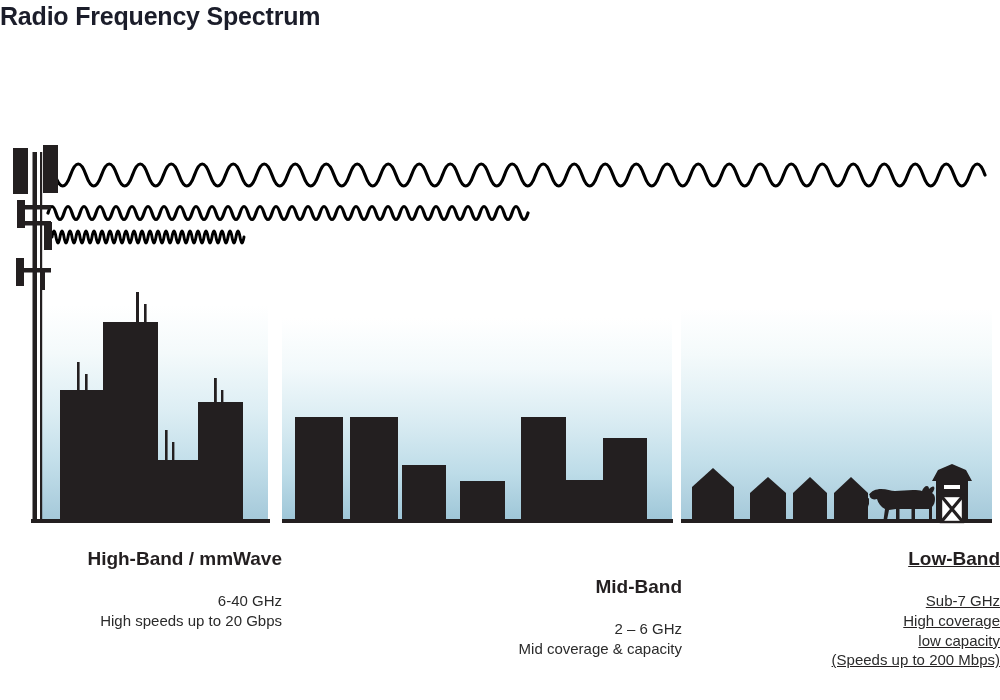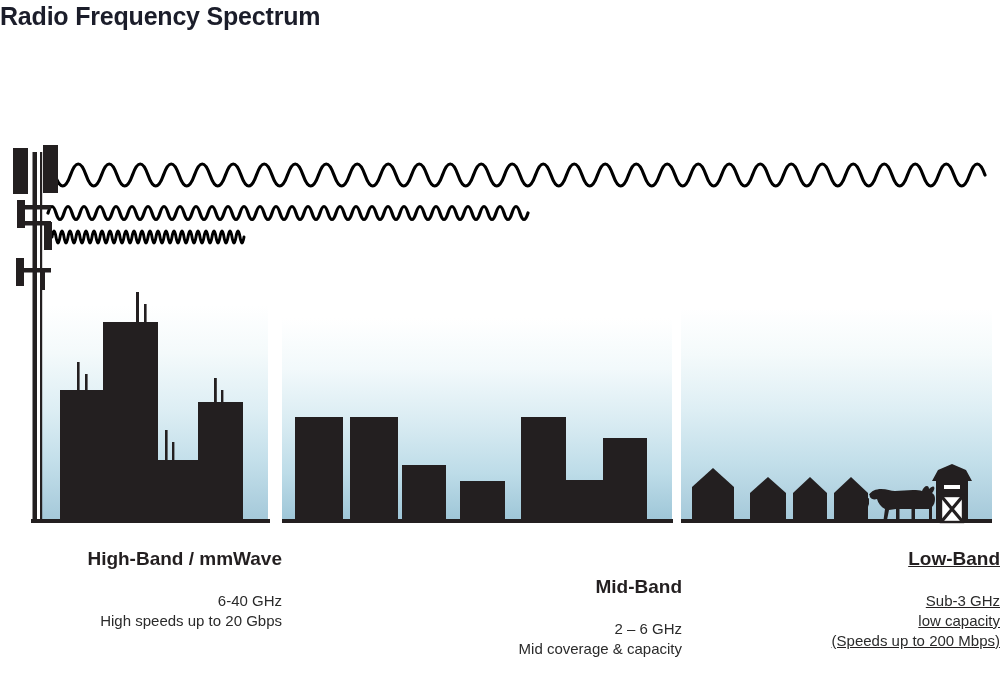--- a/index.html
+++ b/index.html
@@ -261,18 +261,19 @@
   </div>
 
   <div class="caption" id="cap-mid">
     <div class="band-title">Mid-Band</div>
     <div class="band-line">2 – 6 GHz</div>
     <div class="band-line">Mid coverage &amp; capacity</div>
   </div>
 
   <div class="caption" id="cap-low">
     <div class="band-title">Low-Band</div>
-    <div class="band-line">Sub-3 GHz</div>
+    <div class="band-line">Sub-7 GHz</div>
+    <div class="band-line">High coverage</div>
     <div class="band-line">low capacity</div>
     <div class="band-line">(Speeds up to 200 Mbps)</div>
   </div>
 
 </div>
 
 </body></html>

